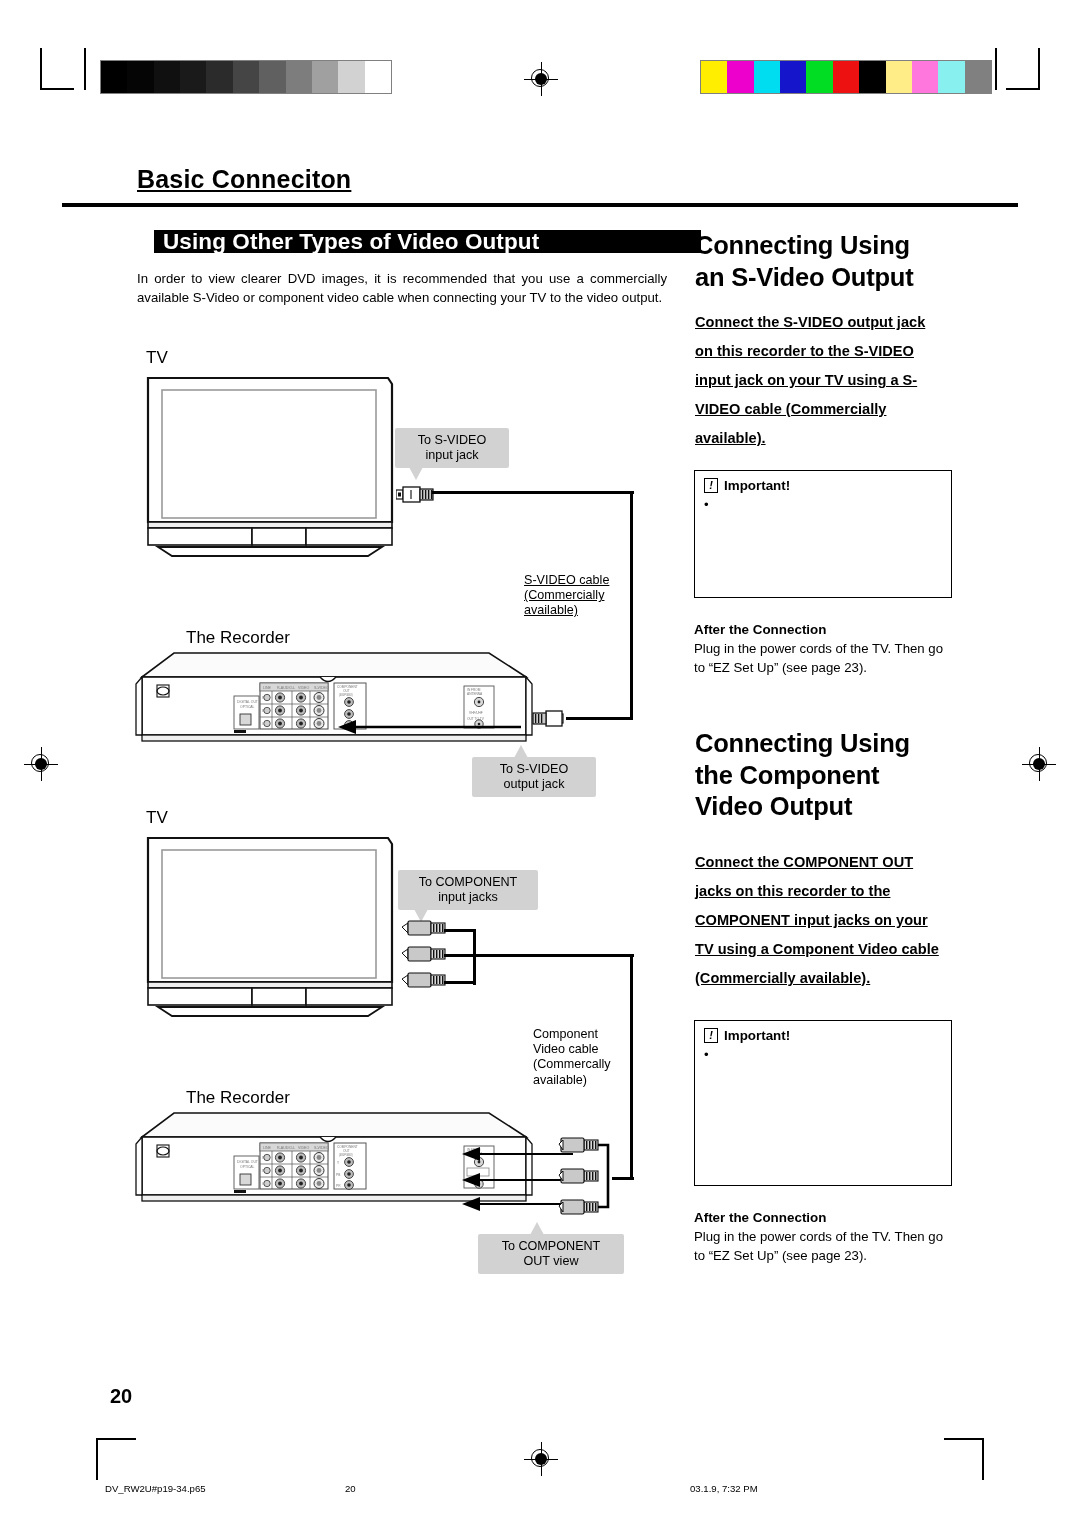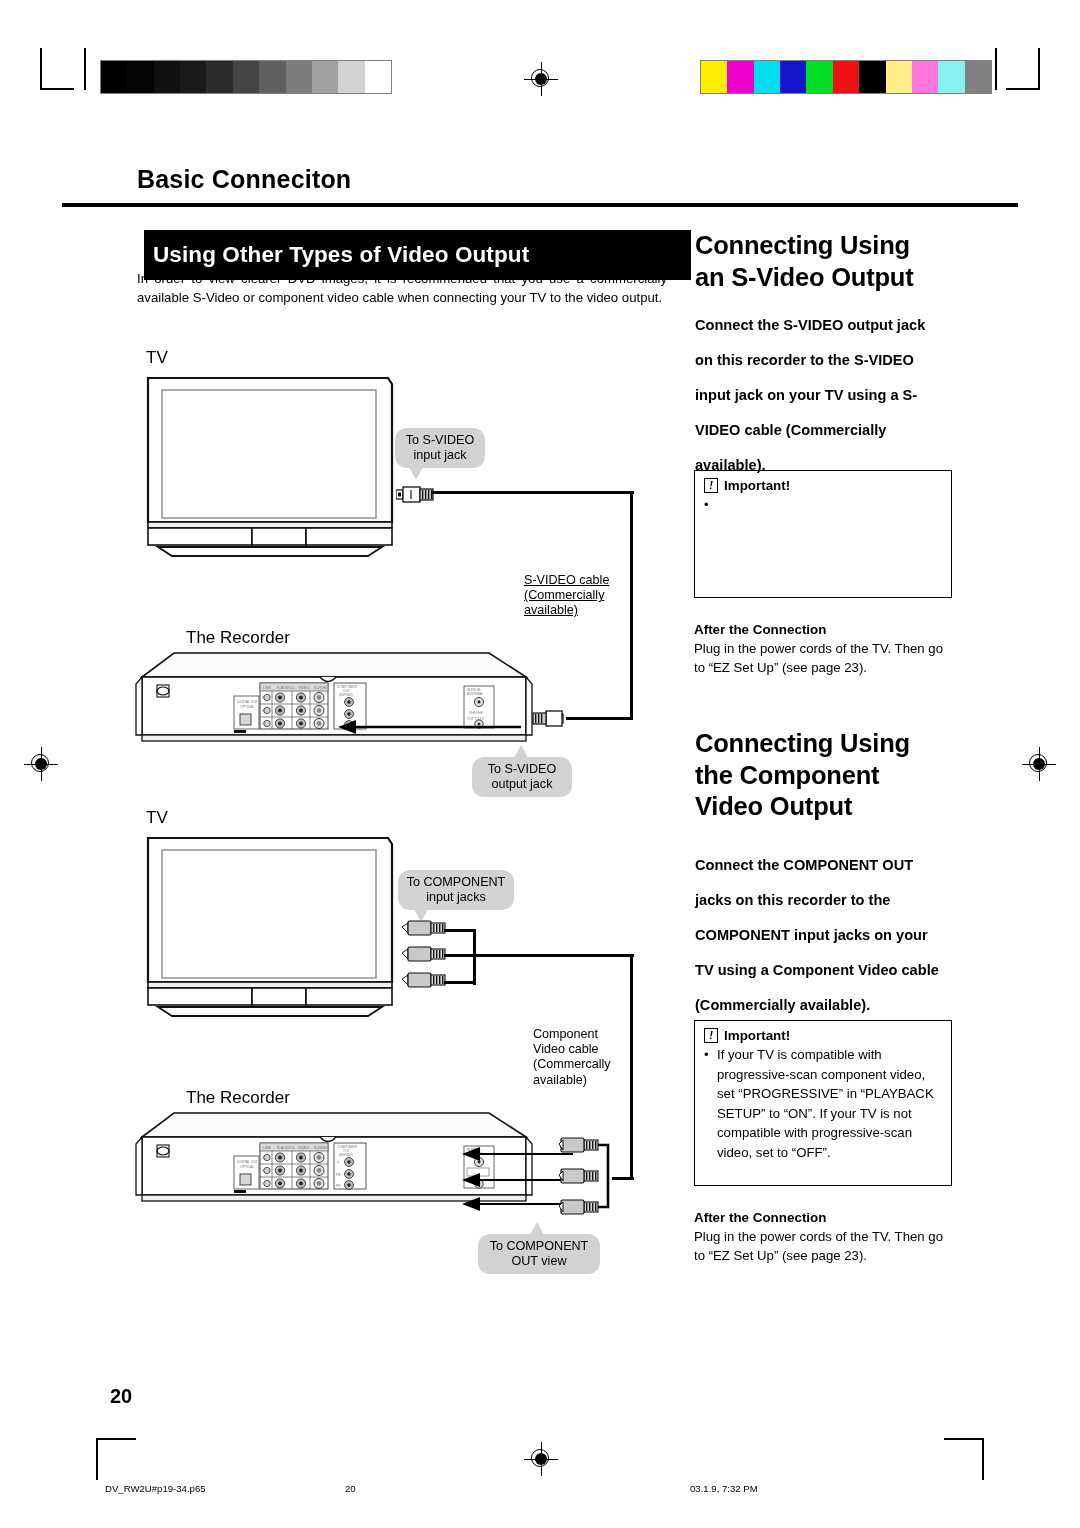--- a/index.html
+++ b/index.html
@@ -13,46 +13,46 @@
   .regmark{position:absolute;width:34px;height:34px;}
   .regmark .ring{position:absolute;left:7px;top:7px;width:18px;height:18px;border:1.5px solid #000;border-radius:50%;box-sizing:border-box;}
   .regmark .dot{position:absolute;left:11px;top:11px;width:12px;height:12px;background:#000;border-radius:50%;}
   .regmark .vl{position:absolute;left:16.5px;top:0;width:1.5px;height:34px;background:#000;}
   .regmark .hl{position:absolute;left:0;top:16.5px;width:34px;height:1.5px;background:#000;}
 
   .barstrip{position:absolute;display:flex;border:1.5px solid #808080;background:#808080;box-sizing:content-box;}
   .barstrip span{display:block;height:100%;}
 
   
-  .pagetitle{font-size:25px;font-weight:bold;letter-spacing:.2px;}
+  .pagetitle{font-size:25px;font-weight:bold;letter-spacing:.2px;text-decoration:underline;}
   .rule{position:absolute;background:#000;}
 
   .blackbar{position:absolute;background:#000;color:#fff;font-weight:bold;
             font-size:22.5px;display:flex;align-items:center;padding-left:9px;letter-spacing:.1px;}
 
   .body-txt{font-size:13.2px;line-height:18.6px;}
-  .bold-txt{font-size:14.6px;line-height:35px;font-weight:bold;}
+  .bold-txt{font-size:14.6px;line-height:29px;font-weight:bold;text-decoration:underline;}
   .h2{font-size:25.5px;line-height:31.5px;font-weight:bold;letter-spacing:-.2px;}
 
   
   .impbox{position:absolute;border:1.4px solid #000;box-sizing:border-box;}
   .imphead{display:flex;align-items:center;gap:6px;font-size:13.4px;font-weight:bold;
            padding:7px 0 2px 9px;}
   .bangicon{width:14px;height:15px;border:1.4px solid #000;box-sizing:border-box;
             display:flex;align-items:center;justify-content:center;
             font-size:11px;font-weight:bold;font-style:italic;line-height:1;}
   .impitem{display:flex;font-size:13.2px;line-height:19.6px;padding:0 8px 6px 9px;}
   .impitem .bul{width:13px;flex:0 0 13px;}
   .aftertitle{font-size:13.4px;font-weight:bold;line-height:19px;}
   .aftertxt{font-size:13.2px;line-height:19.2px;}
 
   
-  .callout{position:absolute;background:#d2d2d2;border-radius:12px;
+  .callout{position:absolute;background:#d2d2d2;border-radius:2px;
            font-size:12.6px;line-height:15px;text-align:center;
-           padding:5px 6px;color:#000;}
+           padding:5px 18px;color:#000;}
   .callout .tail{position:absolute;width:0;height:0;}
   .tail-down{border-left:7px solid transparent;border-right:7px solid transparent;border-top:13px solid #d2d2d2;}
   .tail-up{border-left:7px solid transparent;border-right:7px solid transparent;border-bottom:13px solid #d2d2d2;}
 
   .difftxt{position:absolute;font-size:12.6px;line-height:15.2px;}
   .devlabel{position:absolute;font-size:17px;}
 
   .wire{position:absolute;background:#000;}
 
   
@@ -131,21 +131,21 @@
   <i style="left:0;top:0;width:1.6px;height:42px;"></i>
 </div>
 <div class="abs corner" style="left:944px;top:1438px;width:40px;height:42px;">
   <i style="left:0;top:0;width:40px;height:1.6px;"></i>
   <i style="left:38.4px;top:0;width:1.6px;height:42px;"></i>
 </div>
 
 <div class="abs pagetitle" style="left:137px;top:165px;">Basic Conneciton</div>
 <div class="rule" style="left:62px;top:203px;width:956px;height:4px;"></div>
 
-<div class="blackbar" style="left:144px;top:230px;width:538px;height:50px;">Using Other Types of Video Output</div>
+<div class="blackbar" style="left:154px;top:230px;width:538px;height:23px;">Using Other Types of Video Output</div>
 
 <div class="abs body-txt" style="left:137px;top:270px;width:530px;text-align:justify;">In order to view clearer DVD images, it is recommended that you use a commercially available S-Video or component video cable when connecting your TV to the video output.</div>
 
 <div class="devlabel" style="left:146px;top:348px;">TV</div>
 <svg class="abs" width="260" height="190" style="left:140px;top:372px;" viewBox="0 0 260 190">
   <polygon points="8,6 248,6 252,12 252,150 8,150" fill="#ffffff" stroke="#111" stroke-width="2.2"></polygon>
   <rect x="22" y="18" width="214" height="128" fill="#ffffff" stroke="#9a9a9a" stroke-width="1.6"></rect>
   <rect x="8" y="150" width="244" height="6" fill="#efefef" stroke="#111" stroke-width="1.6"></rect>
   <rect x="8" y="156" width="104" height="17" fill="#ffffff" stroke="#111" stroke-width="1.6"></rect>
   <rect x="112" y="156" width="54" height="17" fill="#ffffff" stroke="#111" stroke-width="1.6"></rect>
@@ -519,21 +519,20 @@
 
 <div class="abs bold-txt" style="left:695px;top:848px;width:248px;">Connect the COMPONENT OUT jacks on this recorder to the COMPONENT input jacks on your TV using a Component Video cable (Commercially available).</div>
 
 <div class="impbox" style="left:694px;top:1020px;width:258px;height:166px;">
   <div class="imphead">
     <span class="bangicon">!</span>
     <span>Important!</span>
   </div>
   <div class="impitem">
     <span class="bul">•</span>
-    <span>If your TV is compatible with progressive-scan component video, set “PROGRESSIVE” in “PLAYBACK SETUP” to “ON”. If your TV is not compatible with progressive-scan video, set to “OFF”.</span>
   </div>
 </div>
 
 <div class="abs aftertitle" style="left:694px;top:1208px;">After the Connection</div>
 <div class="abs aftertxt" style="left:694px;top:1227px;width:262px;">Plug in the power cords of the TV. Then go to “EZ Set Up” (see page 23).</div>
 
 <div class="pageno" style="left:110px;top:1385px;">20</div>
 
 <div class="footer" style="left:105px;top:1483px;">DV_RW2U#p19-34.p65</div>
 <div class="footer" style="left:345px;top:1483px;">20</div>

